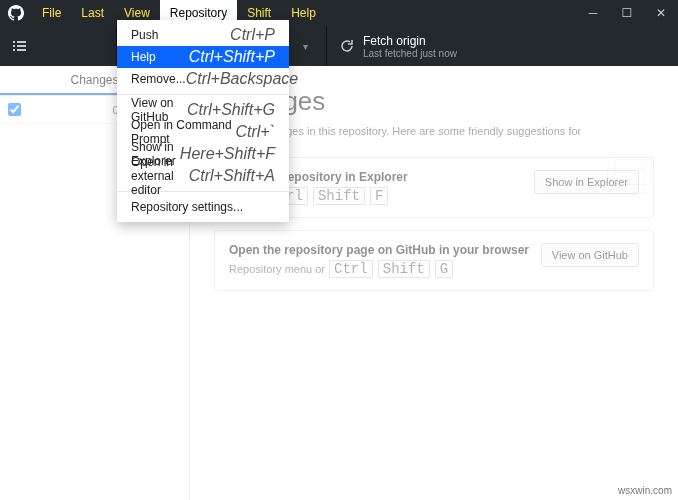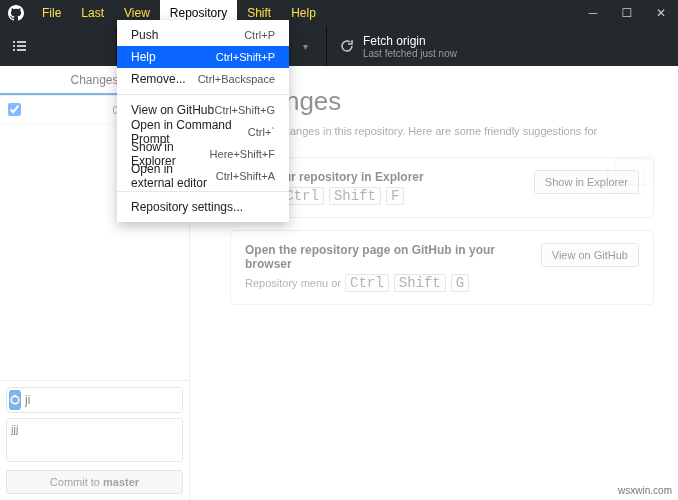--- a/index.html
+++ b/index.html
@@ -15,21 +15,21 @@
 
 .toolbar { height: 40px; background: #24292e; display: flex; align-items: stretch; color: #fff; }
 .tool-seg { display: flex; align-items: center; padding: 0 12px; border-right: 1px solid #111; }
 .tool-seg.repo { width: 117px; }
 .tool-seg.branch { width: 210px; justify-content: flex-end; padding-right: 18px; }
 .tool-seg .small { font-size: 10px; color: #9d9d9d; }
 .tool-seg .big { font-size: 12px; color: #fff; font-weight: 400; }
 .tool-icon { width: 16px; height: 16px; margin-right: 8px; }
 .chev { color: #888; font-size: 10px; margin-left: 6px; }
 
-.body { display: flex; height: calc(500px - 66px); gap: 16px; }
+.body { display: flex; height: calc(500px - 66px); }
 .sidebar { width: 190px; border-right: 1px solid #ddd; display: flex; flex-direction: column; background: #fff; }
 .tabbar { display: flex; border-bottom: 1px solid #ddd; height: 30px; }
 .tab { flex: 1; text-align: center; line-height: 29px; font-size: 12px; color: #555; }
 .tab.active { border-bottom: 2px solid #0366d6; color: #000; }
 .changes-row { display: flex; align-items: center; height: 28px; border-bottom: 1px solid #eee; font-size: 11px; color: #555; }
 .changes-row input[type=checkbox] { margin: 0 8px; }
 .changes-row span { margin-left: auto; padding-right: 8px; }
 
 .commit-box { margin-top: auto; border-top: 1px solid #ddd; padding: 6px; }
 .commit-summary-row { display: flex; align-items: center; border: 1px solid #ccc; border-radius: 3px; height: 26px; padding: 2px; margin-bottom: 5px; }
@@ -46,21 +46,21 @@
 .card .ct { flex: 1; }
 .card .ctitle { font-size: 12px; font-weight: 600; color: #222; margin-bottom: 3px; }
 .card .csub { font-size: 11px; color: #666; }
 .kbd { display: inline-block; border: 1px solid #ccc; border-radius: 1px; padding: 0 4px; font-size: 14px; background: #fafafa; margin: 0 1px; font-family: Liberation Mono, monospace; }
 .card-btn { border: 1px solid #ccc; background: #f9f9f9; border-radius: 3px; padding: 5px 10px; font-size: 11px; color: #333; }
 
 .overlay { position: absolute; left: 0; right: 0; top: 66px; bottom: 0; background: rgba(255,255,255,0.5); }
 
 .dropdown { position: absolute; left: 117px; top: 20px; width: 172px; background: #fff; box-shadow: 0 4px 12px rgba(0,0,0,0.25); padding: 4px 0; z-index: 10; }
 .dd-item { display: flex; align-items: center; height: 22px; padding: 0 14px; font-size: 12px; color: #222; }
-.dd-item .sc { margin-left: auto; font-size: 11px; color: #555; }
+.dd-item .sc { margin-left: auto; font-size: 16px; color: #555; font-style: italic; }
 .dd-item.hi { background: #0a66ff; color: #fff; }
 .dd-item.hi .sc { color: #fff; }
 .dd-sep { height: 1px; background: #e6e6e6; margin: 4px 0; }
 
 .watermark { position: absolute; right: 6px; bottom: 4px; font-size: 10px; color: #777; }
 .bg-illus { position: absolute; right: 18px; top: 86px; width: 54px; height: 45px; opacity: 0.25; }
 </style>
 </head>
 <body>
 
@@ -114,35 +114,20 @@
 <div class="body">
   <div class="sidebar">
     <div class="tabbar">
       <div class="tab active">Changes</div>
     </div>
     <div class="changes-row">
       <input type="checkbox" checked="" style="">
       <span>0 changed file</span>
     </div>
 
-    <div class="commit-box">
-      <div class="commit-summary-row">
-        <div class="avatar">
-          <svg width="12" height="12" viewBox="0 0 16 16">
-              <circle cx="8" cy="8" r="5" fill="none" stroke="#fff" stroke-width="2"></circle>
-              <rect x="7" y="1" width="2" height="3"></rect>
-            </svg>
-        </div>
-        <input class="summary-input" value="ji" style="">
-      </div>
-      <textarea class="desc-input" style="">jjj</textarea>
-      <button class="commit-btn">
-        <span>Commit to </span><b>master</b>
-      </button>
-    </div>
   </div>
 
   <div class="main">
     <svg class="bg-illus" viewBox="0 0 60 50">
         <rect x="2" y="18" width="40" height="28" fill="none" stroke="#bbb"></rect>
         <rect x="10" y="8" width="40" height="28" fill="none" stroke="#bbb"></rect>
         <circle cx="48" cy="10" r="6" fill="none" stroke="#bbb"></circle>
       </svg>
     <h1>l changes</h1>
     <p class="sub">ommitted changes in this repository. Here are some friendly suggestions for</p>

